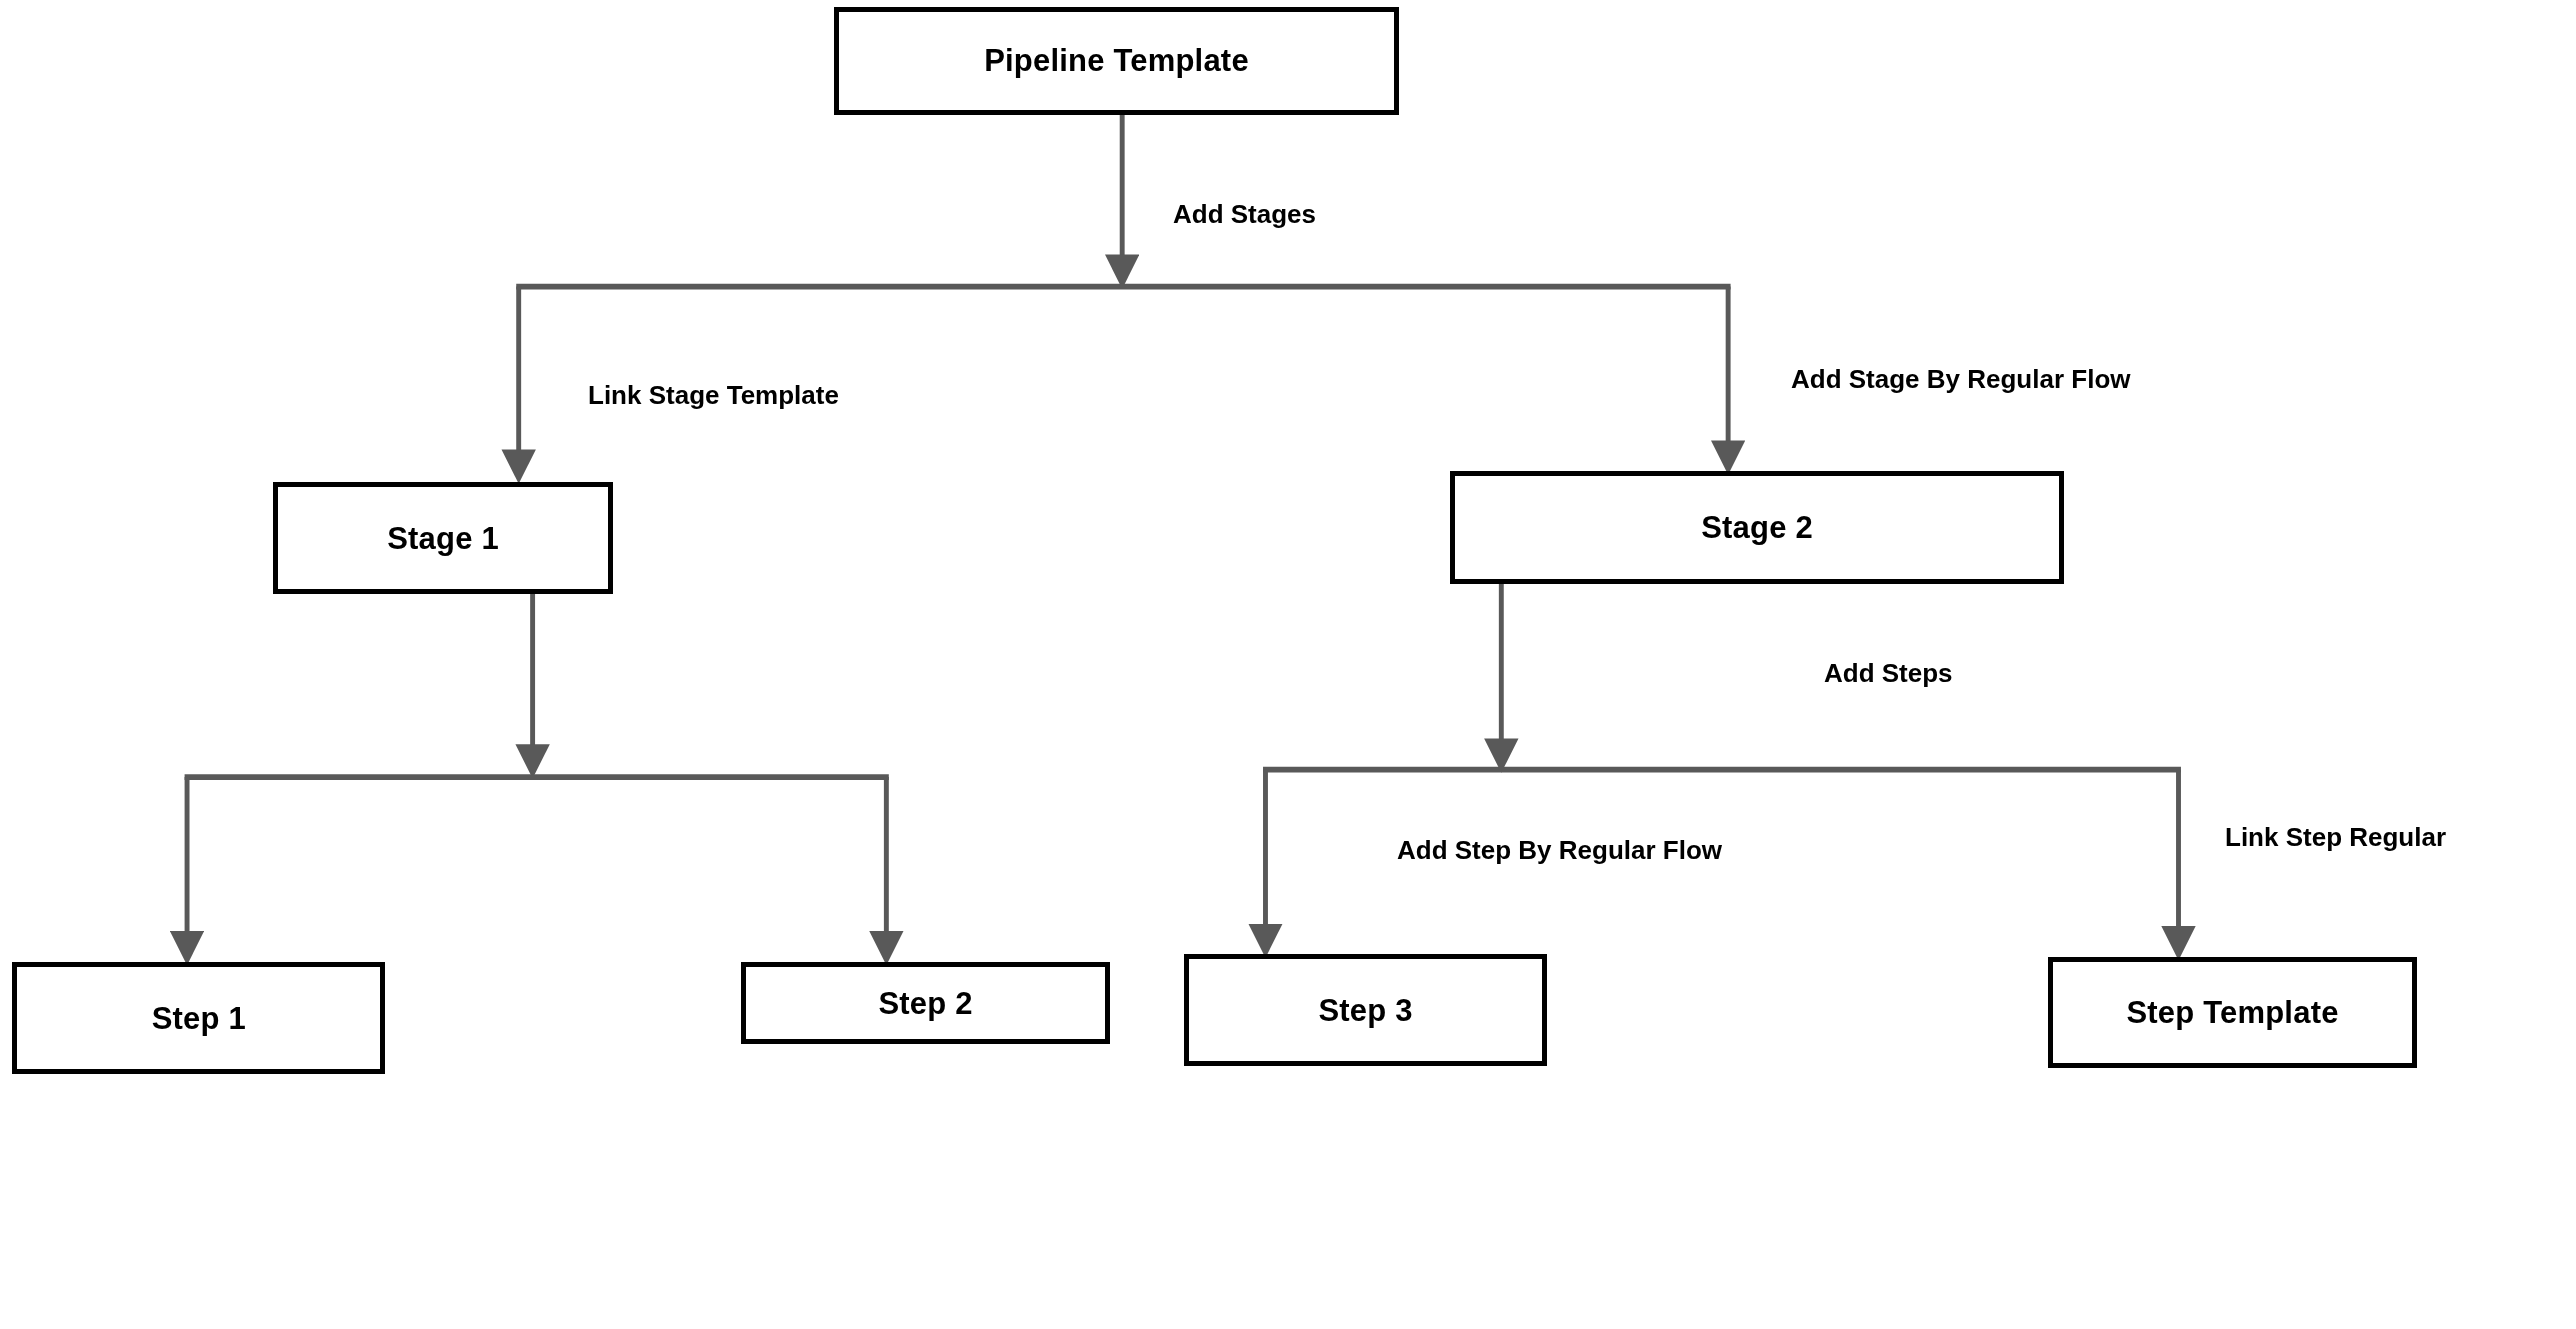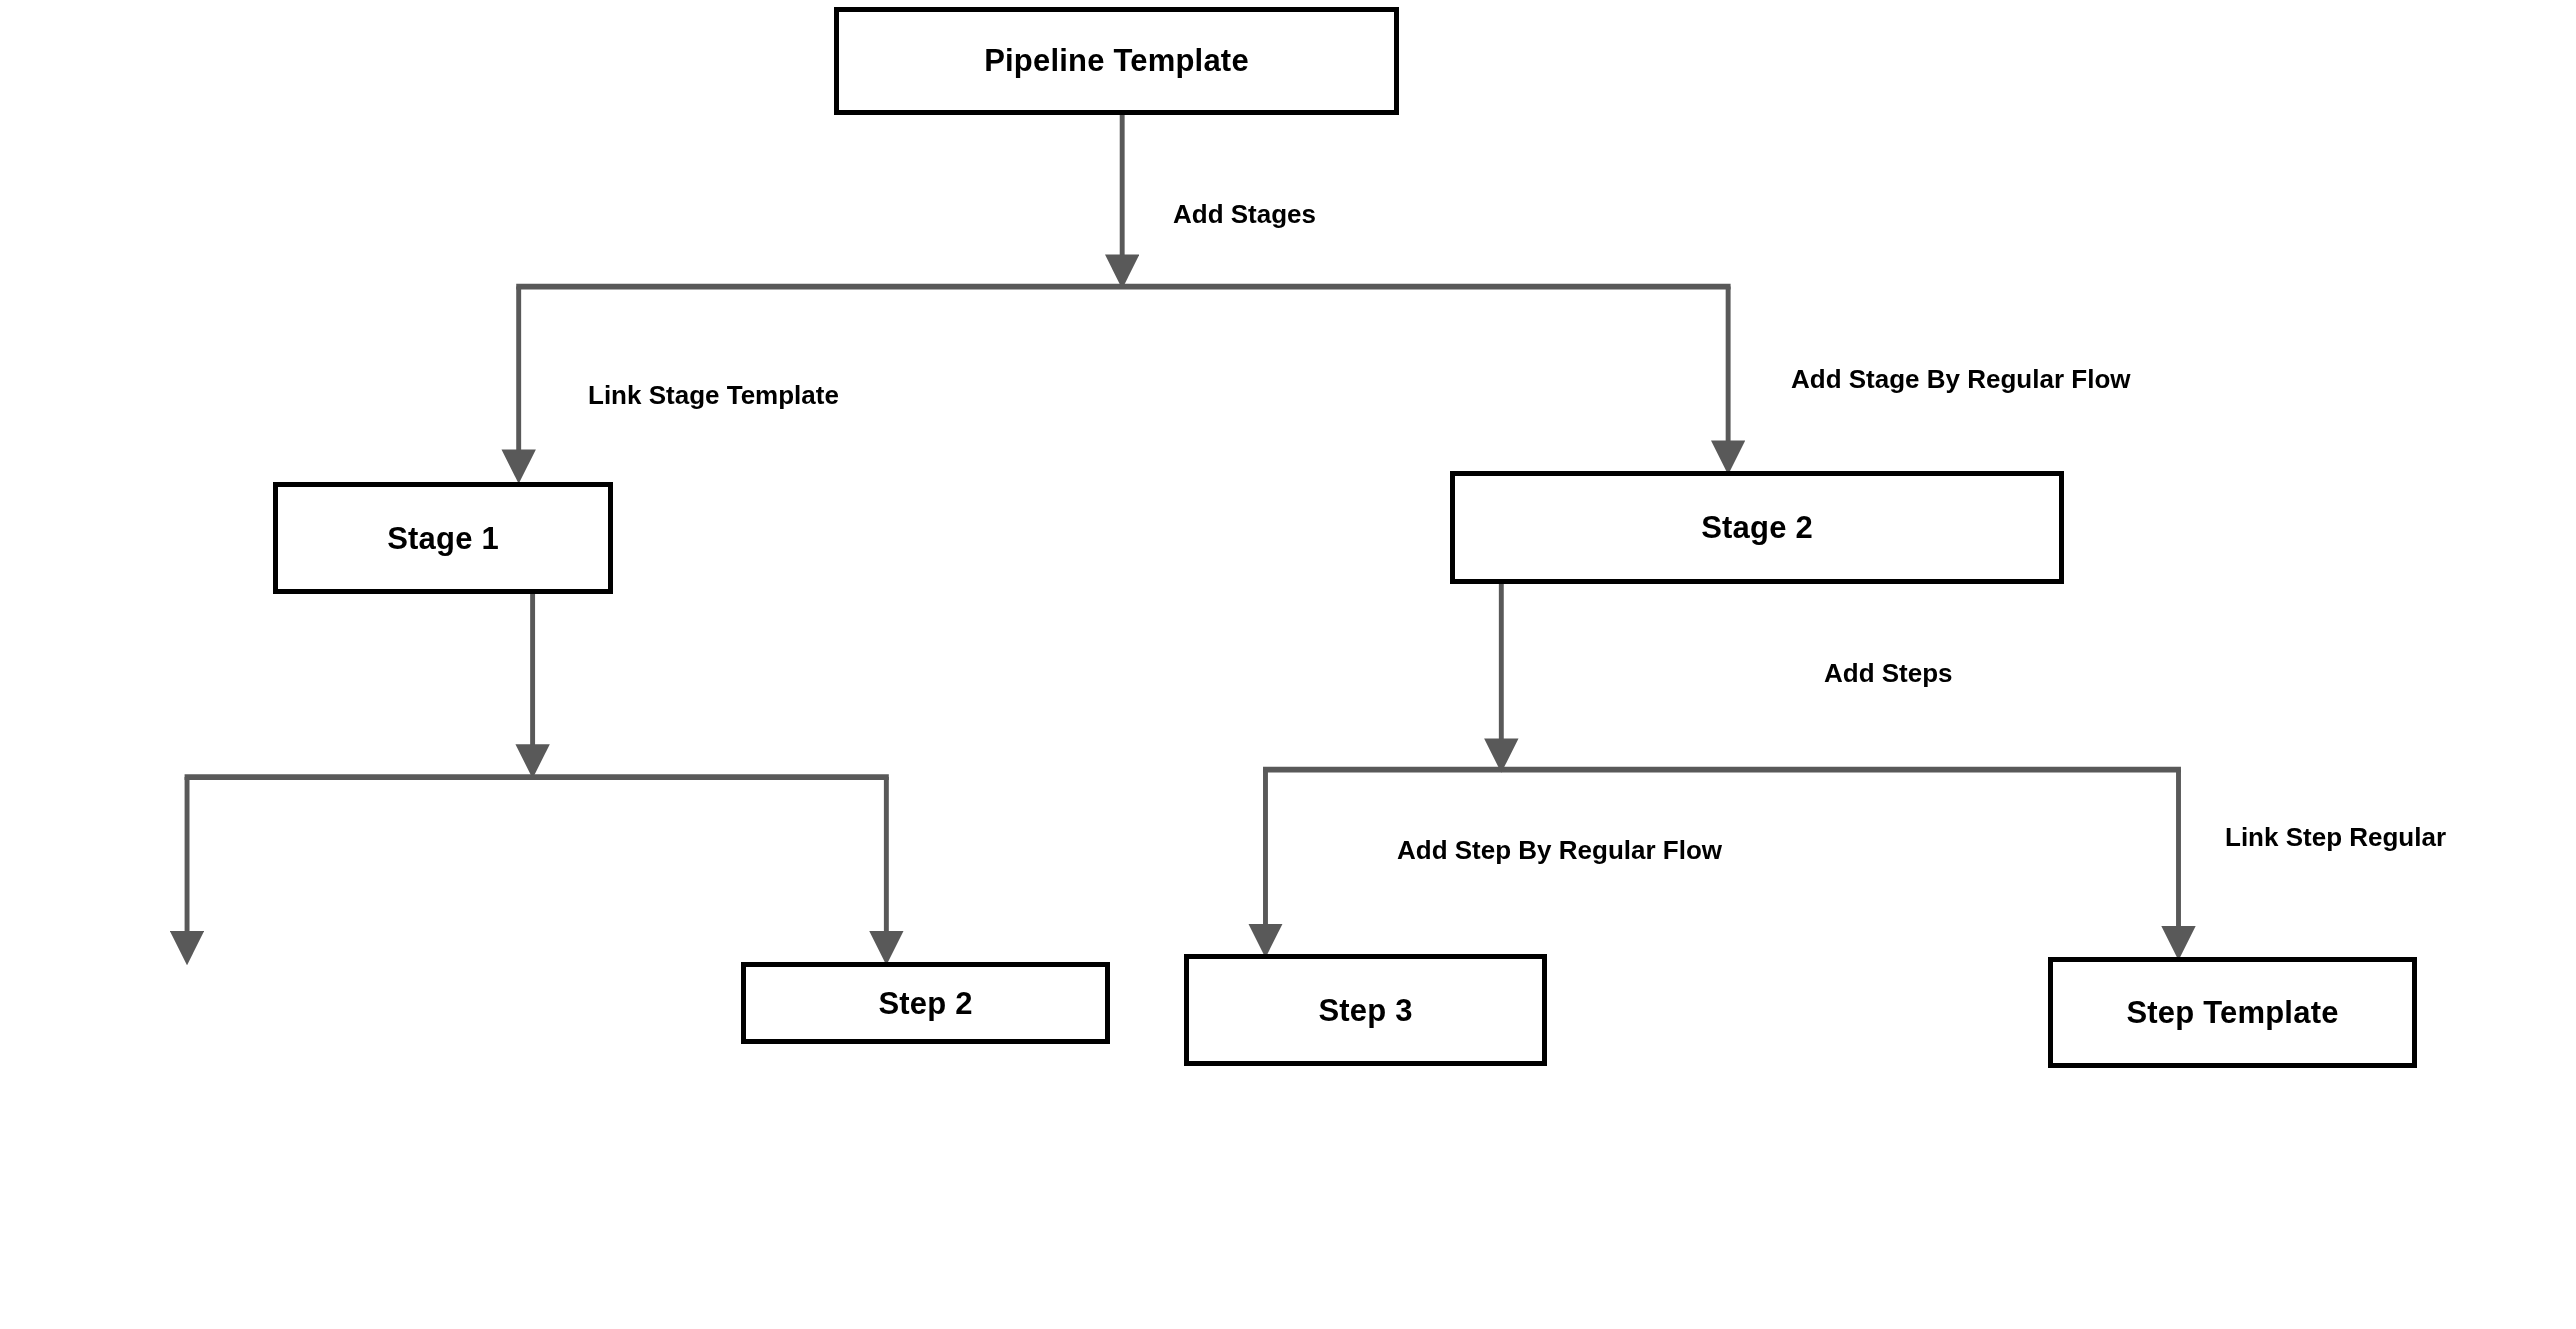--- a/index.html
+++ b/index.html
@@ -122,20 +122,23 @@
   </div>
 
   <div class="node" style="left:273px; top:482px; width:340px; height:112px;justify-content:center;">
     <span class="node-label">Stage 1</span>
   </div>
 
   <div class="node" style="left:1450px; top:471px; width:614px; height:113px;">
     <span class="node-label">Stage 2</span>
   </div>
 
+  <div class="node" style="left:12.3px; top:962px; width:373px; height:112px;">
+    <span class="node-label">Step 1</span>
+  </div>
 
   <div class="node" style="left:741px; top:962px; width:369px; height:82px;">
     <span class="node-label">Step 2</span>
   </div>
 
   <div class="node" style="left:1184px; top:954px; width:363px; height:112px;">
     <span class="node-label">Step 3</span>
   </div>
 
   <div class="node" style="left:2048px; top:957px; width:369px; height:111px;">

